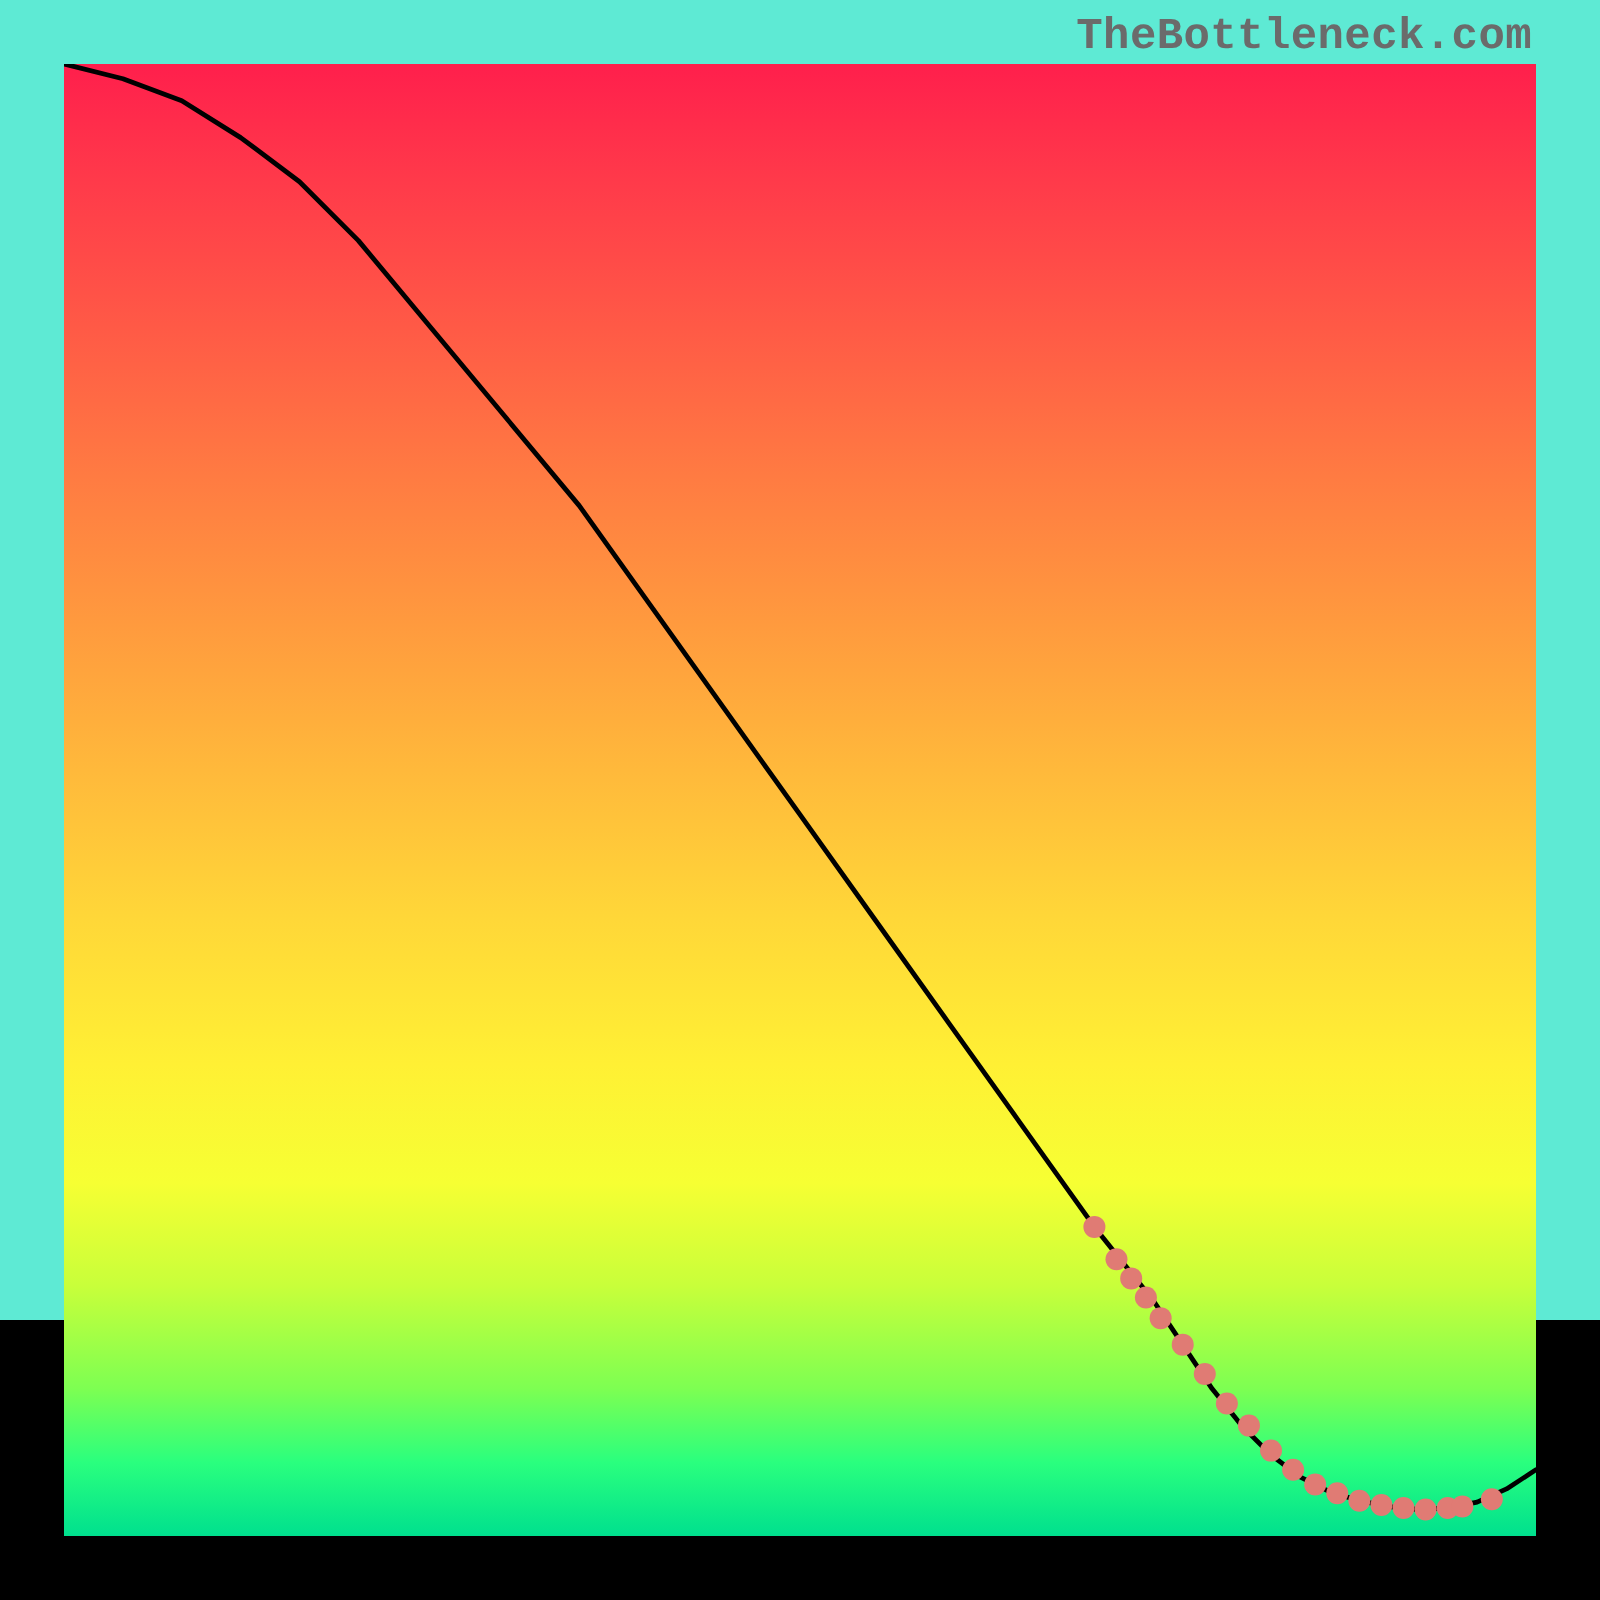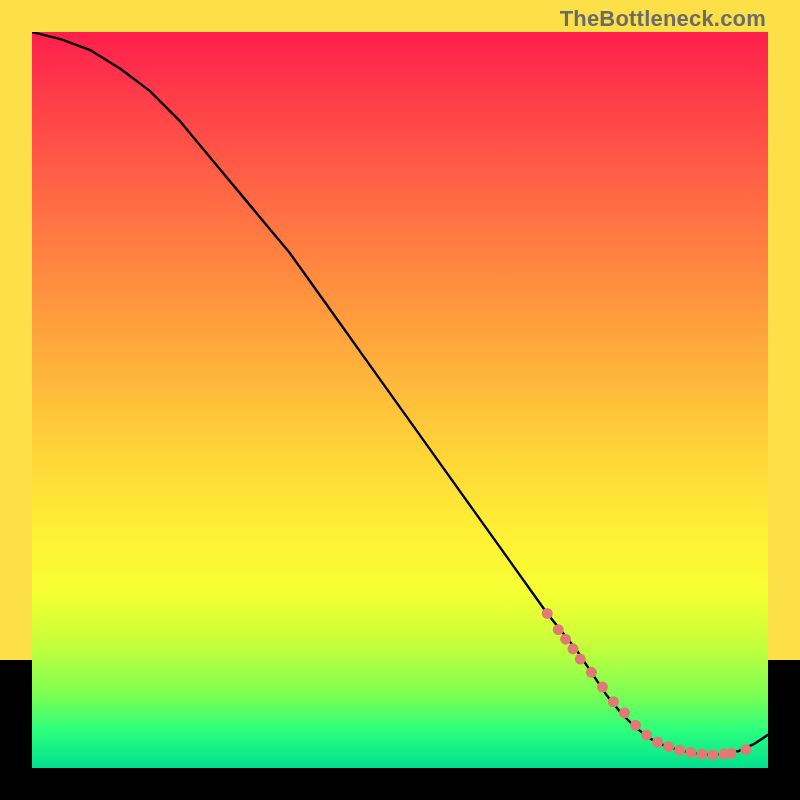--- a/index.html
+++ b/index.html
@@ -8,21 +8,22 @@
     width: 800px;
     height: 800px;
     background: #000;
     overflow: hidden;
     font-family: Arial, Helvetica, sans-serif;
   }
   .frame {
     position: relative;
     width: 800px;
     height: 660px;
-    background: #fde047;
+    background: #5eead4;
+    font-family: Liberation Mono, monospace;
   }
   .plot {
     position: absolute;
     left: 32px;
     top: 32px;
     width: 736px;
     height: 736px;
     
     background: linear-gradient(
       to bottom,

